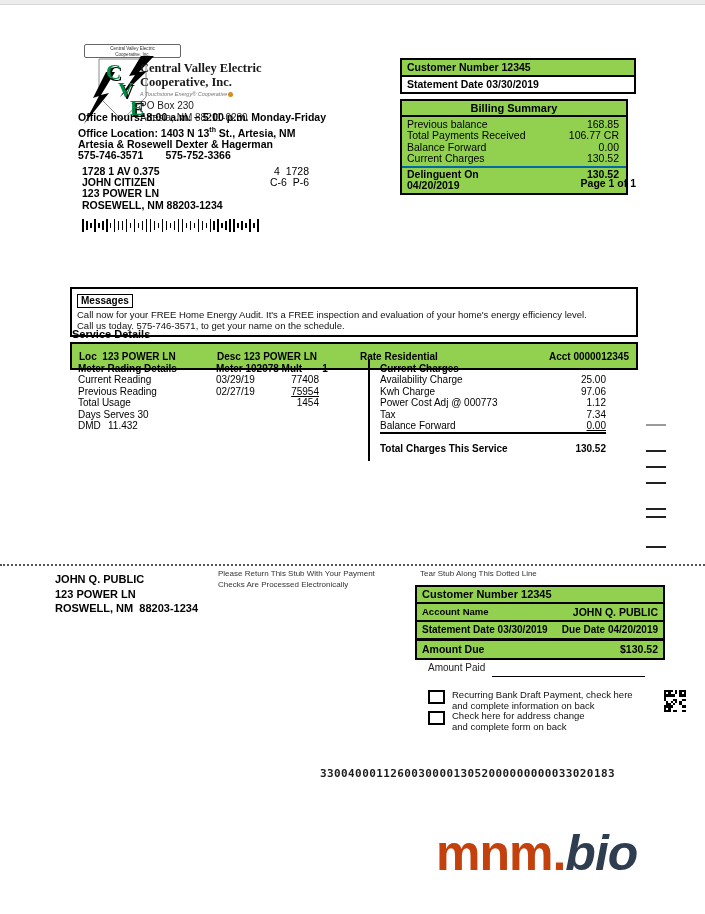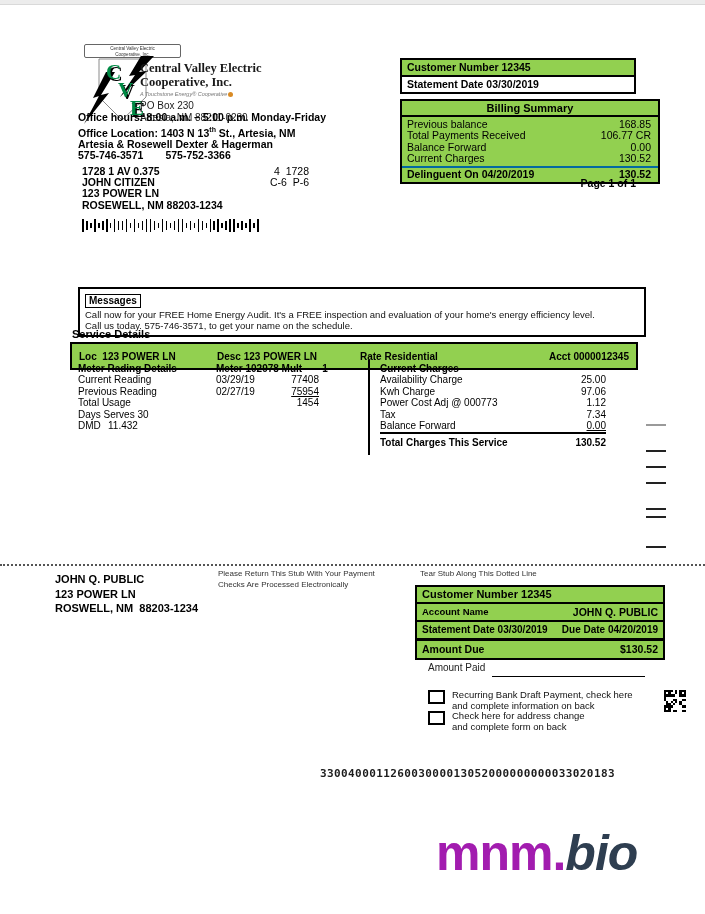--- a/index.html
+++ b/index.html
@@ -37,34 +37,34 @@
   .mail-row { display:flex; font-weight:bold; line-height:11.2px;text-align:center; }
   .mail-row .right { margin-left:auto; font-weight:normal; margin-right:28px; }
   .postal-barcode { display:flex; align-items:center; gap:2.4px; height:15px; margin-top:7px; }
   .postal-barcode .bar { width:1.6px; background:#000; }
   .bar.t { height:13px; } .bar.m { height:9px; } .bar.s { height:5px; }
 
   
   .acct-box { position:absolute; left:400px; top:58px; width:236px; border:2px solid #000; }
   .acct-box .row { font-size:10.5px; font-weight:bold; padding:1px 5px 2px 5px; }
   .acct-box .row.green { background:#92d050; border-bottom:2px solid #000; }
-  .billing-box { position:absolute; left:400px; top:99px; width:260px;
+  .billing-box { position:absolute; left:400px; top:99px; width:228px;
                  border:2px solid #000; background:#92d050; }
   .billing-title { text-align:center; font-size:11px; font-weight:bold;
                    border-bottom:2px solid #000; padding:1px 0; }
   .bs-row { display:flex; font-size:10.5px; line-height:11.4px; padding:0 5px; }
   .bs-row.first { padding-top:2px; }
   .bs-row .val { margin-left:auto; width:92px; text-align:right; padding-right:2px; }
   .bs-row.delinquent { border-top:2px solid #0369a1; font-weight:bold; margin-top:1px;
                        padding-top:1px; padding-bottom:2px; }
   .page-label { position:absolute; left:400px; top:177px; width:236px;
                 text-align:right; font-size:10.5px; font-weight:bold; }
 
   
-  .messages-box { position:absolute; left:78px; top:287px; width:568px;
+  .messages-box { position:absolute; left:70px; top:287px; width:568px;
                   border:2px solid #000; padding:1px 6px 4px 5px; }
   .messages-label { display:inline-block; border:1.5px solid #000; font-size:10px;
                     font-weight:bold; padding:0 3px 1px 3px; margin-bottom:1px; }
   .messages-line { font-size:9.5px; line-height:11px; color:#111; }
 
   
   .sd-title { position:absolute; left:72px; top:328px; font-size:11px; font-weight:bold; }
   .sd-header { position:absolute; left:70px; top:342px; width:568px; height:17px;
                background:#92d050; border:2px solid #000; display:flex; align-items:center;
                font-size:10px; font-weight:bold; padding:12px 7px; }
@@ -77,21 +77,21 @@
   .sd-lrow .v { width:46px; text-align:right; }
   .sd-lrow .mult { margin-left:20px; font-weight:bold; }
   .sd-lrow.hdr { font-weight:bold; }
   .sd-right { flex:1; border-left:2px solid #000; padding:3px 32px 6px 10px;
               font-size:10px; line-height:11.4px; }
   .sd-rrow { display:flex; }
   .sd-rrow .l { flex:1; } .sd-rrow .v { width:56px; text-align:right; }
   .sd-rrow.hdr { font-weight:bold; }
   .u { text-decoration:underline; }
   .sd-total { display:flex; border-top:2px solid #000; font-weight:bold;
-              margin-top:1px; padding-top:3px; }
+              margin-top:1px; padding-top:9px; }
   .sd-total .l { flex:1; } .sd-total .v { width:56px; text-align:right; }
 
   
   .omr { position:absolute; left:646px; width:20px; height:2px; background:#222; }
   .omr.m1 { top:424px; background:#9a9a9a; }
   .omr.m2 { top:450px; } .omr.m3 { top:466px; } .omr.m4 { top:482px; }
   .omr.m5 { top:508px; } .omr.m6 { top:516px; } .omr.m7 { top:546px; }
 
   
   .tear-line { position:absolute; left:0; top:564px; width:705px; height:0;
@@ -121,21 +121,21 @@
   .cbt1 { top:689px; } .cbt2 { top:710px; }
   .qr { position:absolute; left:664px; top:690px; width:22px; height:22px;
         display:grid; grid-template-columns:repeat(10,2.2px); grid-auto-rows:2.2px; }
   .qr .on { background:#000; }
 
   .ocr-line { position:absolute; left:320px; top:767px; font-family:"DejaVu Sans Mono", monospace;
               font-size:11px; font-weight:600; letter-spacing:0.4px; color:#1c1c1c; }
 
   .watermark { position:absolute; left:436px; top:828px; font-size:50px; font-weight:bold;
                letter-spacing:-1px; line-height:1; }
-  .wm1 { color:#a21caf; }
+  .wm1 { color:#c2410c; }
   .wm2 { color:#2e3e50; font-style:italic; }
 </style>
 </head>
 <body>
 
 <div class="page">
   <div class="topstrip"></div>
 
   <div class="logo-label">
     <div>Central Valley Electric</div>

